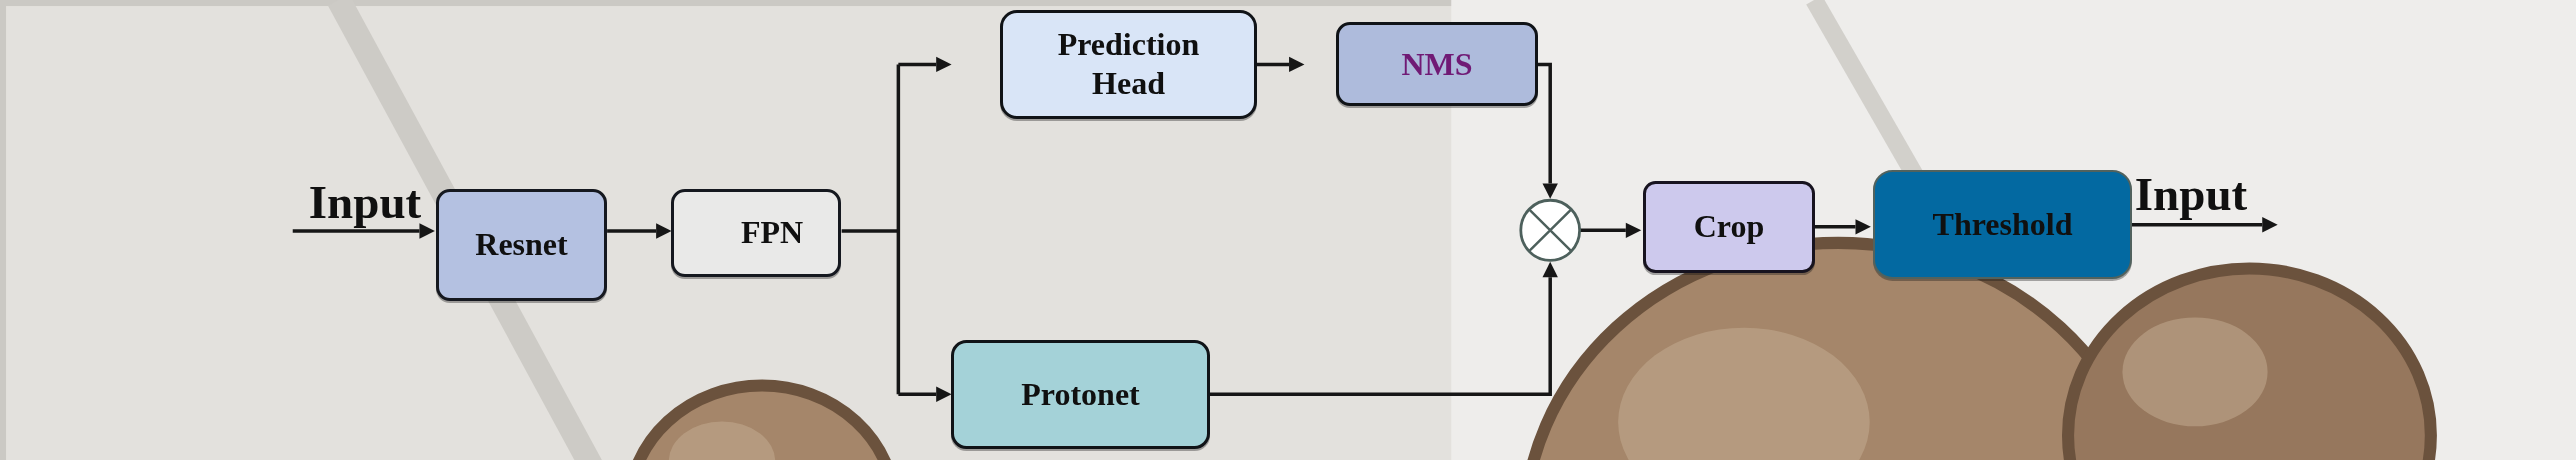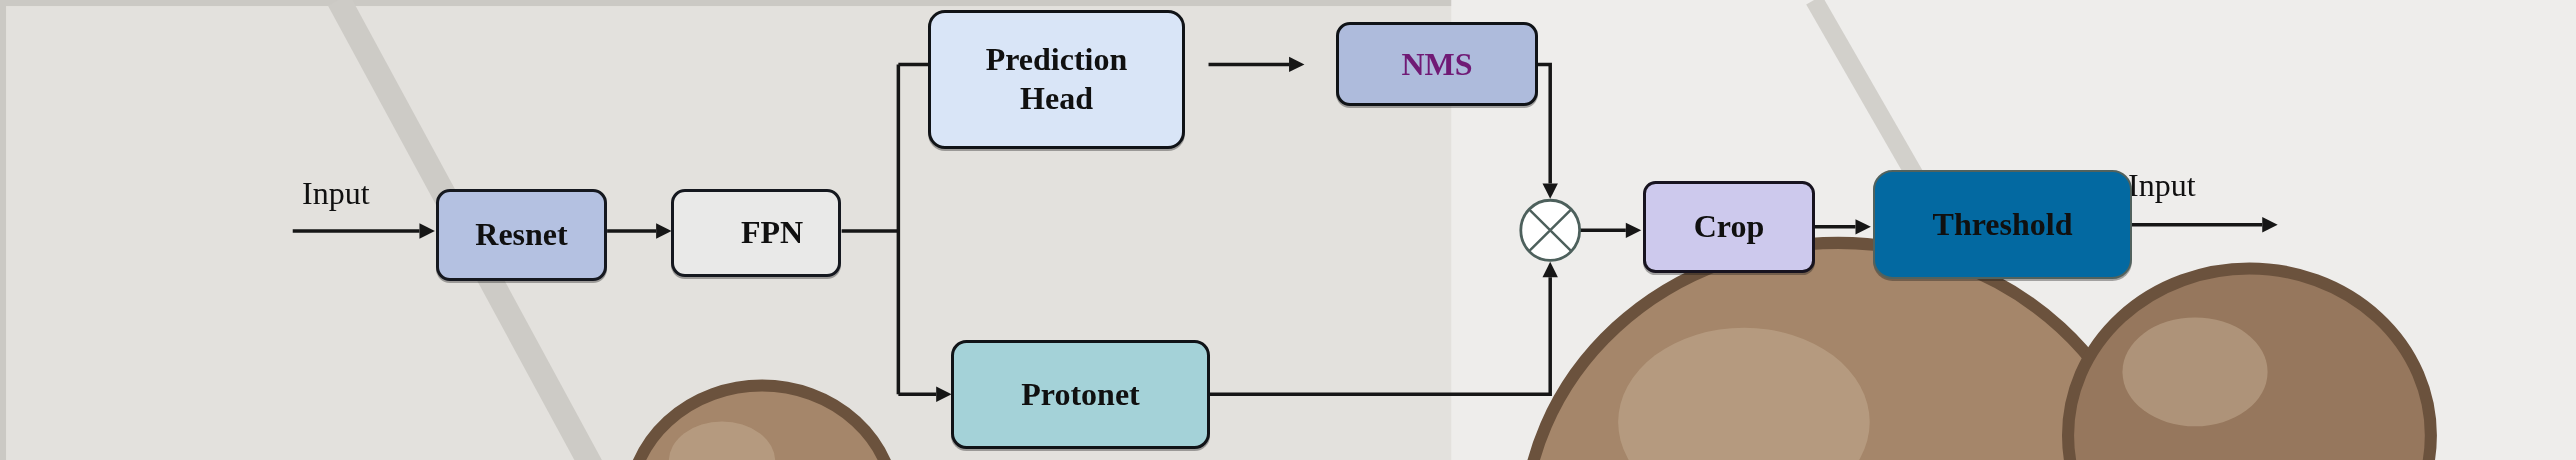--- a/index.html
+++ b/index.html
@@ -20,22 +20,22 @@
     display:flex;align-items:center;justify-content:center;
     text-align:center;
     font-weight:700;font-size:32px;line-height:1.22;
     color:#101010;
     border-style:solid;border-width:3.5px;
     box-sizing:border-box;
     box-shadow:0 2.1px 0 rgba(20,20,20,0.35);
   }
   .flow-label{
     position:absolute;z-index:3;
-    font-weight:400;font-size:32px;color:#101010;
-    text-align:left;white-space:nowrap;
+    font-weight:700;font-size:47px;color:#101010;
+    text-align:center;white-space:nowrap;
   }
 </style>
 </head>
 <body>
 
 <div class="canvas">
 
   <div><svg viewBox="0 0 213 248" preserveAspectRatio="none">
         <rect x="0" y="0" width="213" height="248" fill="#e3e1dd" stroke="#cbc9c4" stroke-width="1"></rect>
         <rect x="120" y="0" width="93" height="64" fill="#eeedeb"></rect>
@@ -122,22 +122,22 @@
     </g>
     <g id="op">
       <ellipse cx="2213" cy="329" rx="42" ry="43" fill="#ffffff" stroke-width="4" stroke="#4d605c"></ellipse>
       <path d="M2183.6 299.9 L2242.4 358.1 M2242.4 299.9 L2183.6 358.1" stroke-width="3.5" fill="none" stroke="#4d605c"></path>
     </g>
   </svg>
 
   <div class="flow-label" style="left: 302px; top: 175px; width: 126px; color: rgb(16, 16, 16);">Input</div>
   <div class="flow-label" style="left: 2128px; top: 167px; width: 126px; color: rgb(16, 16, 16);">Input</div>
 
-  <div class="node" style="left: 436px; top: 189px; width: 171px; height: 92px; border-radius: 14px; background: rgb(180, 193, 225); border-color: rgb(21, 24, 31); color: rgb(16, 16, 16);">Resnet</div>
+  <div class="node" style="left: 436px; top: 189px; width: 171px; height: 112px; border-radius: 14px; background: rgb(180, 193, 225); border-color: rgb(21, 24, 31); color: rgb(16, 16, 16);">Resnet</div>
   <div class="node" style="left: 671px; top: 189px; width: 170px; height: 88px; border-radius: 14px; background: rgb(233, 233, 232); border-color: rgb(21, 24, 31); color: rgb(16, 16, 16); padding-left: 32px;">FPN</div>
-  <div class="node" style="left: 928px; top: 9.8px; width: 257px; height: 139px; border-radius: 17px; padding: 0px 24px; background: rgb(217, 229, 247); border-color: rgb(16, 19, 23); color: rgb(16, 16, 16);">Prediction Head</div>
+  <div class="node" style="left: 1000px; top: 9.8px; width: 257px; height: 109px; border-radius: 17px; padding: 0px 24px; background: rgb(217, 229, 247); border-color: rgb(16, 19, 23); color: rgb(16, 16, 16);">Prediction Head</div>
   <div class="node" style="left: 1336px; top: 22.4px; width: 202px; height: 84px; border-radius: 14px; background: rgb(174, 187, 220); border-color: rgb(16, 19, 23); color: #701a75;">NMS</div>
   <div class="node" style="left: 951px; top: 340px; width: 259px; height: 109px; border-radius: 15.4px; background: rgb(164, 210, 216); border-color: rgb(16, 19, 23); color: rgb(16, 16, 16);">Protonet</div>
   <div class="node" style="left: 1643px; top: 181px; width: 172px; height: 92px; border-radius: 12.6px; background: rgb(205, 201, 237); border-color: rgb(23, 19, 31); color: rgb(16, 16, 16); text-align: right;">Crop</div>
   <div class="node" style="left: 1873px; top: 170px; width: 259px; height: 109px; border-radius: 19.6px; border-width: 2.8px; background: #0369a1; border-color: rgb(81, 98, 94); color: rgb(16, 16, 16);">Threshold</div>
 
 </div>
 
 
 </body></html>

